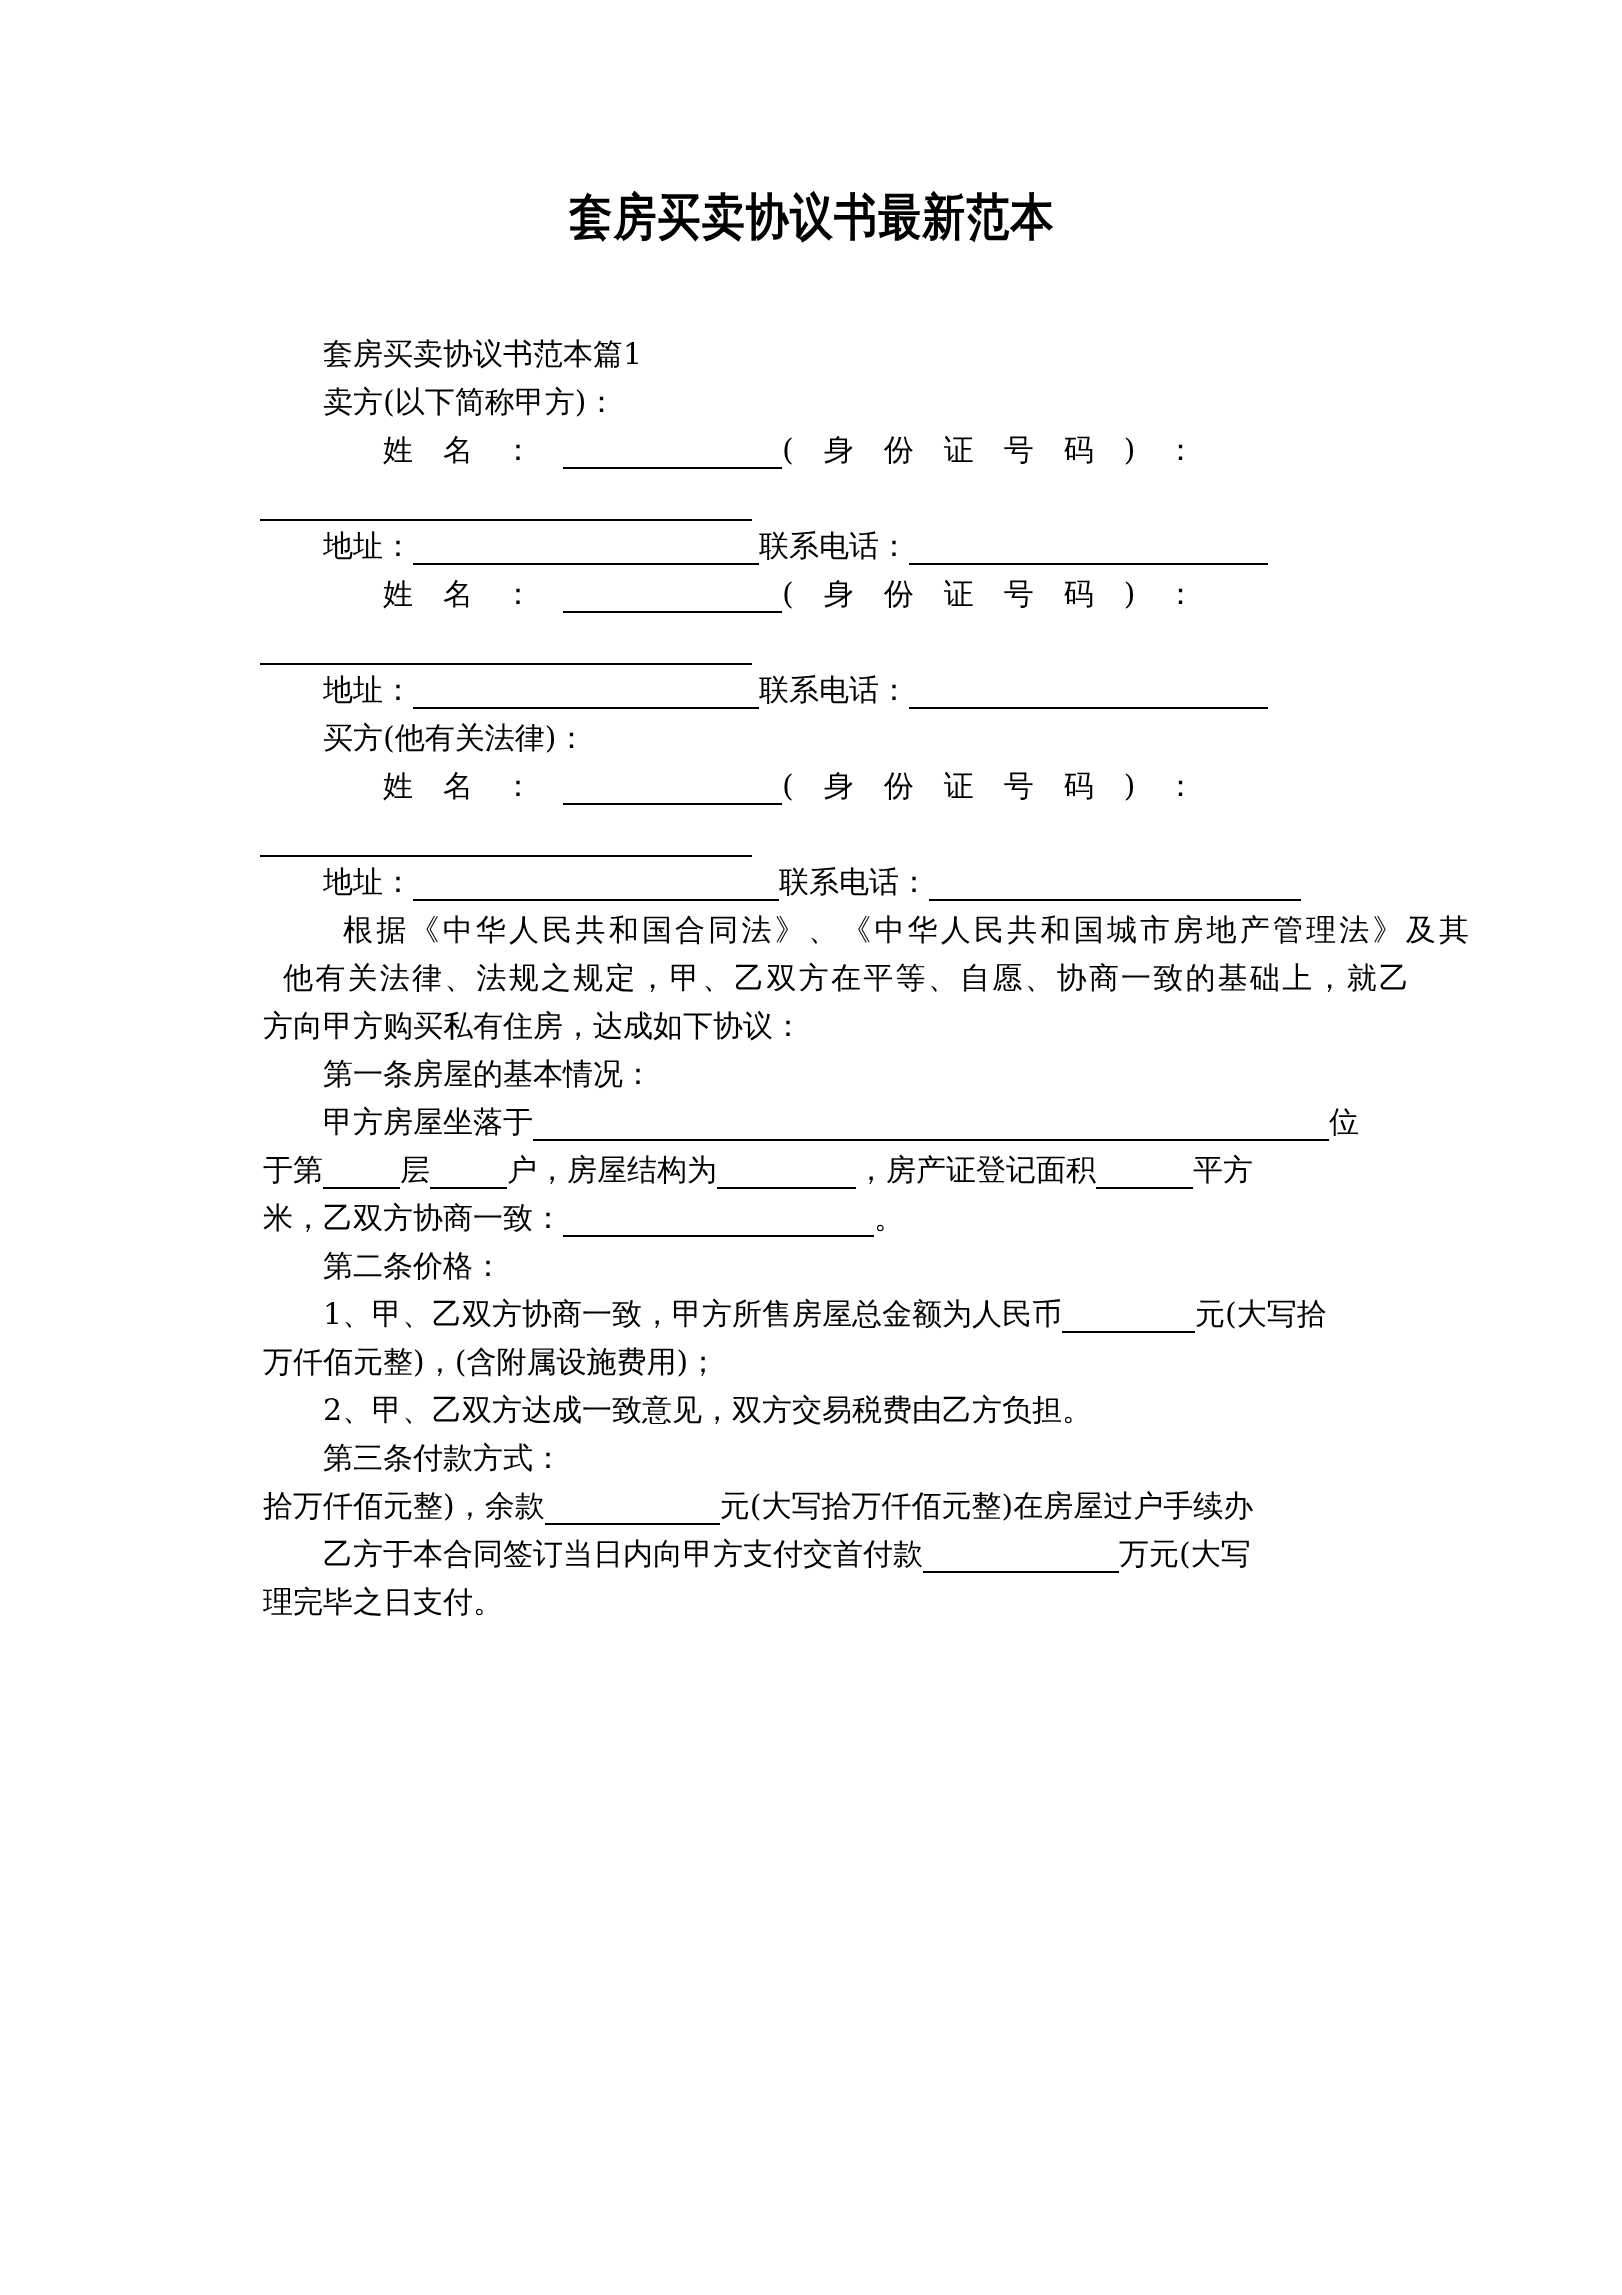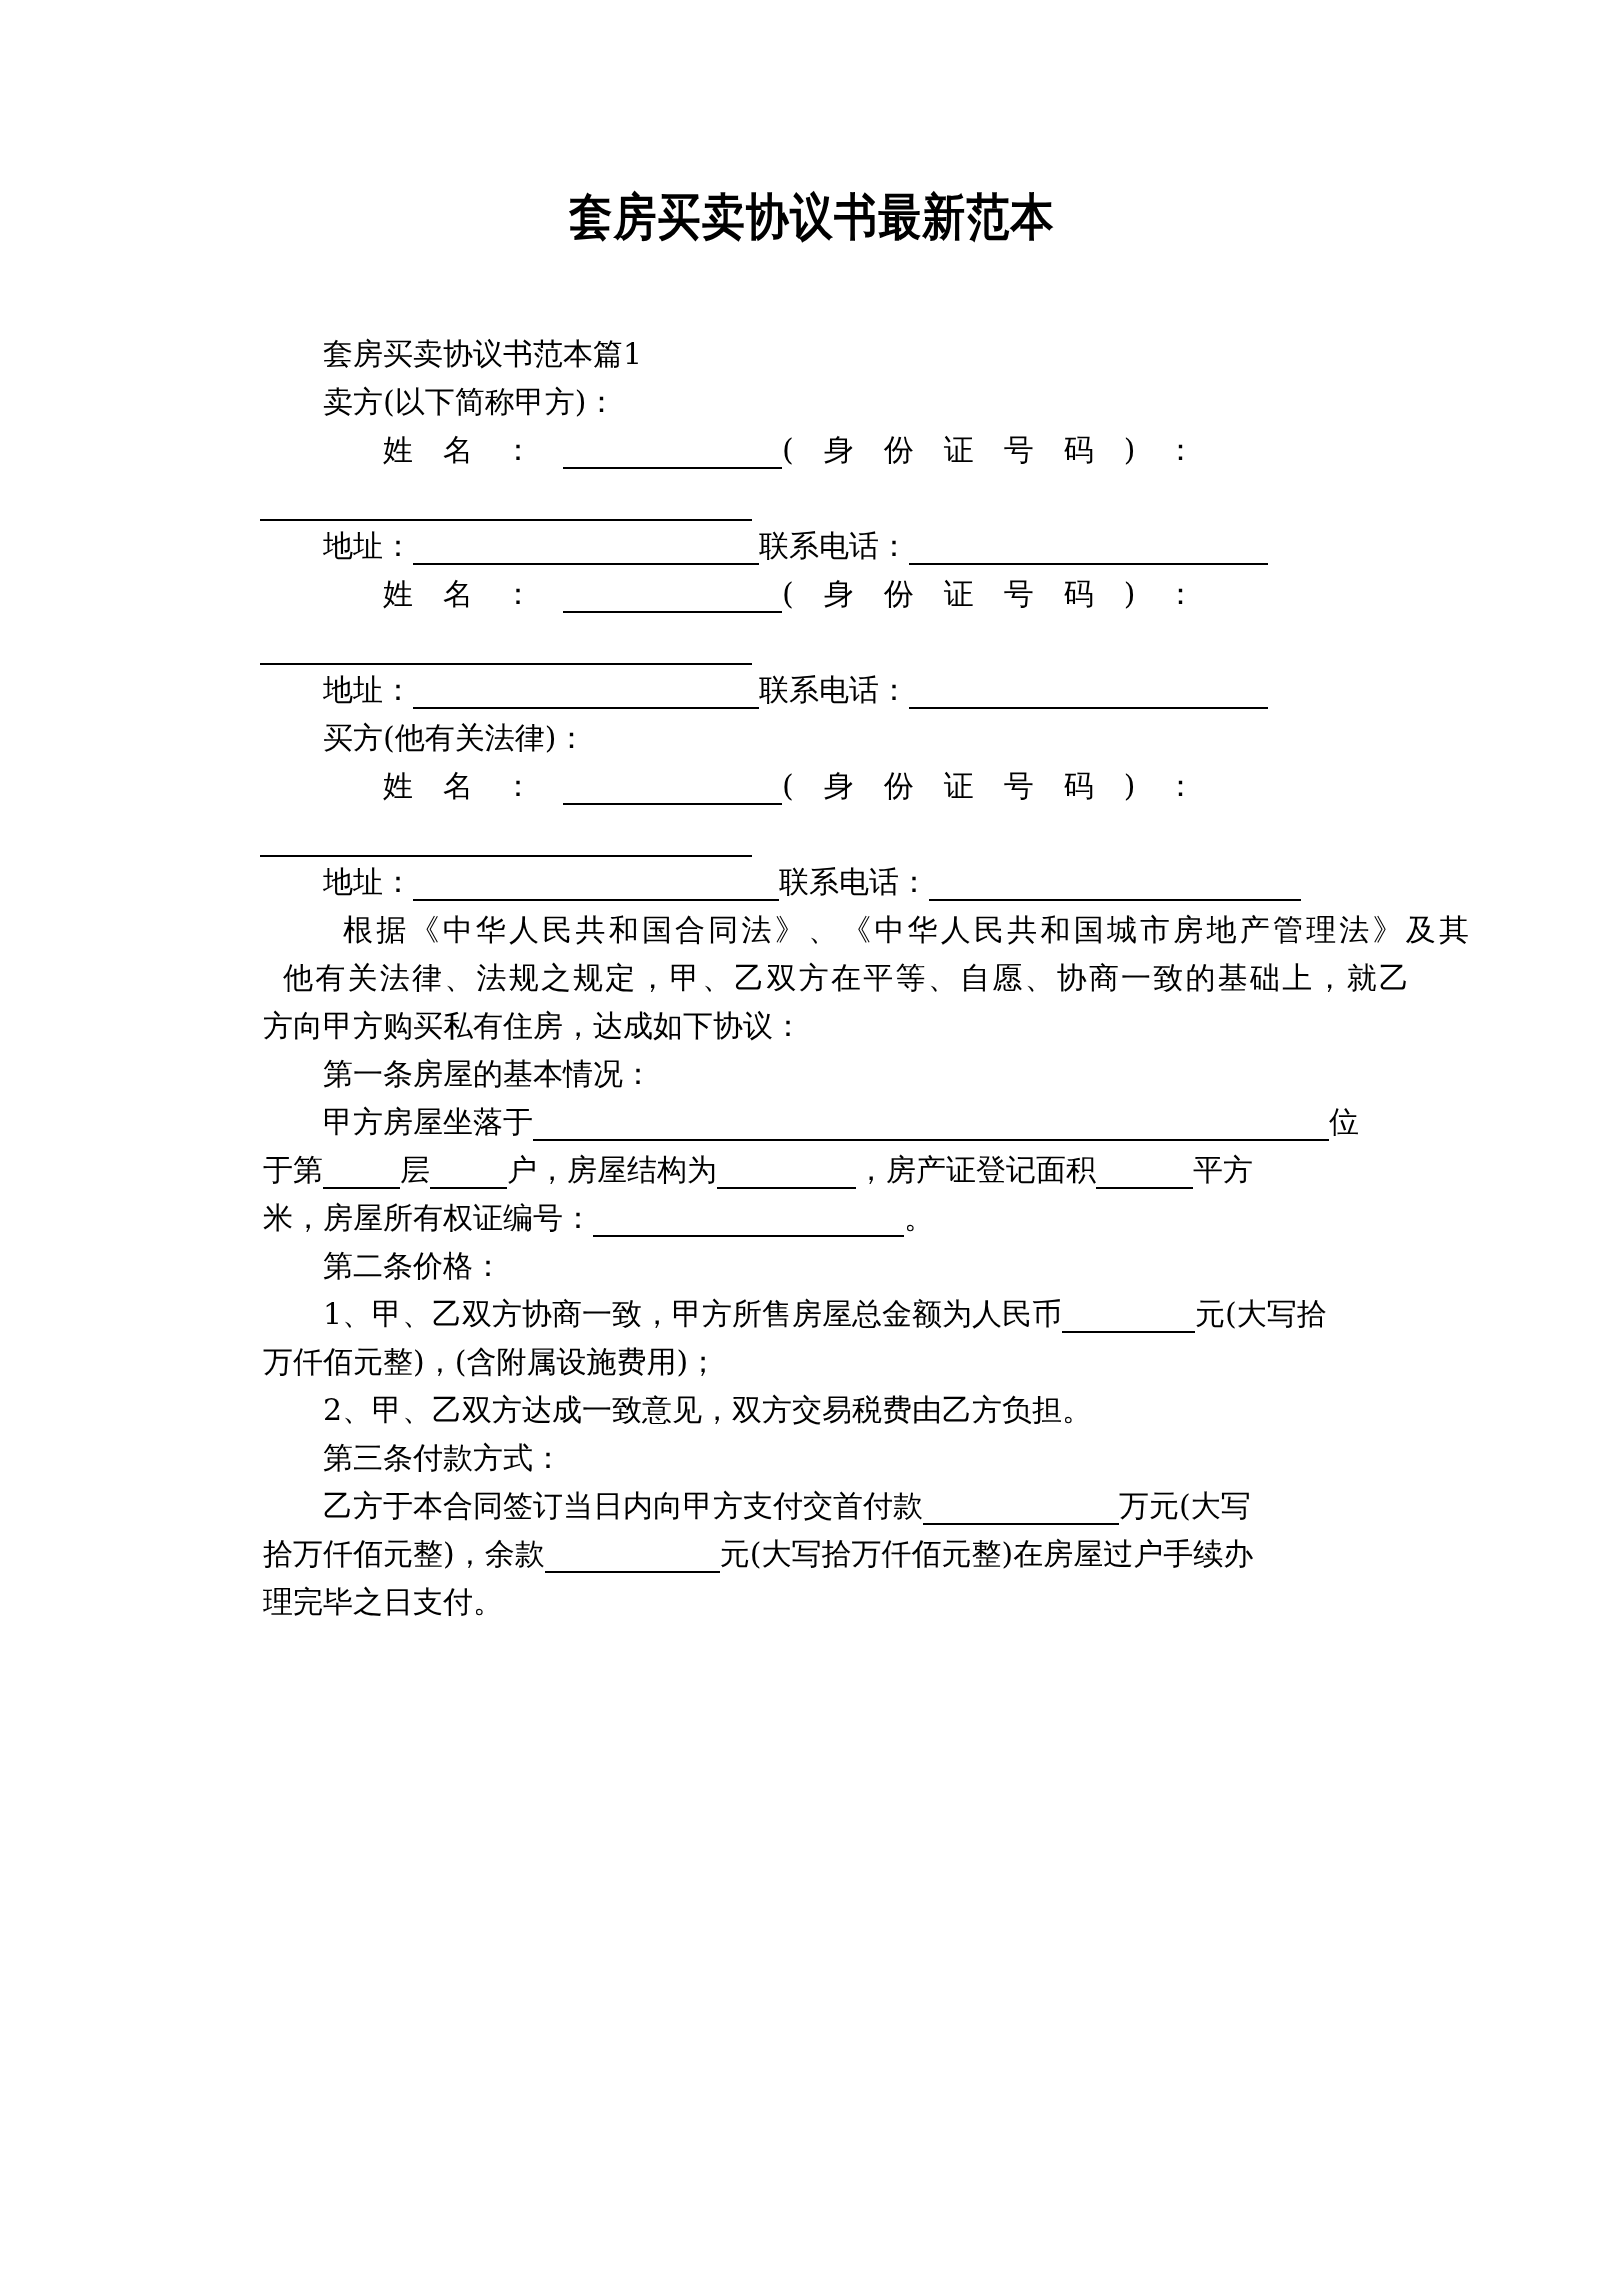--- a/index.html
+++ b/index.html
@@ -172,42 +172,42 @@
 
     <div class="ln ind2">
       <span>甲方房屋坐落于</span><span class="blank b-loc"></span><span>位</span>
     </div>
 
     <div class="ln">
       <span>于第</span><span class="blank b-floor"></span><span>层</span><span class="blank b-unit"></span><span>户，房屋结构为</span><span class="blank b-struct"></span><span>，房产证登记面积</span><span class="blank b-area"></span><span>平方</span>
     </div>
 
     <div class="ln">
-      <span>米，房屋所有权证编号：</span><span class="blank b-cert"></span><span>。</span>
+      <span>米，乙双方协商一致：</span><span class="blank b-cert"></span><span>。</span>
     </div>
 
     <div class="ln ind2">第二条价格：</div>
 
     <div class="ln ind2">
       <span>1、甲、乙双方协商一致，甲方所售房屋总金额为人民币</span><span class="blank b-money"></span><span>元(大写拾</span>
     </div>
 
     <div class="ln">
       <span>万仟佰元整)，(含附属设施费用)；</span>
     </div>
 
     <div class="ln ind2">2、甲、乙双方达成一致意见，双方交易税费由乙方负担。</div>
 
     <div class="ln ind2">第三条付款方式：</div>
 
+    <div class="ln">
+      <span>拾万仟佰元整)，余款</span><span class="blank b-rest"></span><span>元(大写拾万仟佰元整)在房屋过户手续办</span>
+    </div>
+
     <div class="ln ind2">
       <span>乙方于本合同签订当日内向甲方支付交首付款</span><span class="blank b-first"></span><span>万元(大写</span>
-    </div>
-
-    <div class="ln">
-      <span>拾万仟佰元整)，余款</span><span class="blank b-rest"></span><span>元(大写拾万仟佰元整)在房屋过户手续办</span>
     </div>
 
     <div class="ln">理完毕之日支付。</div>
 
   </div>
 </div>
 
 
 </body></html>

